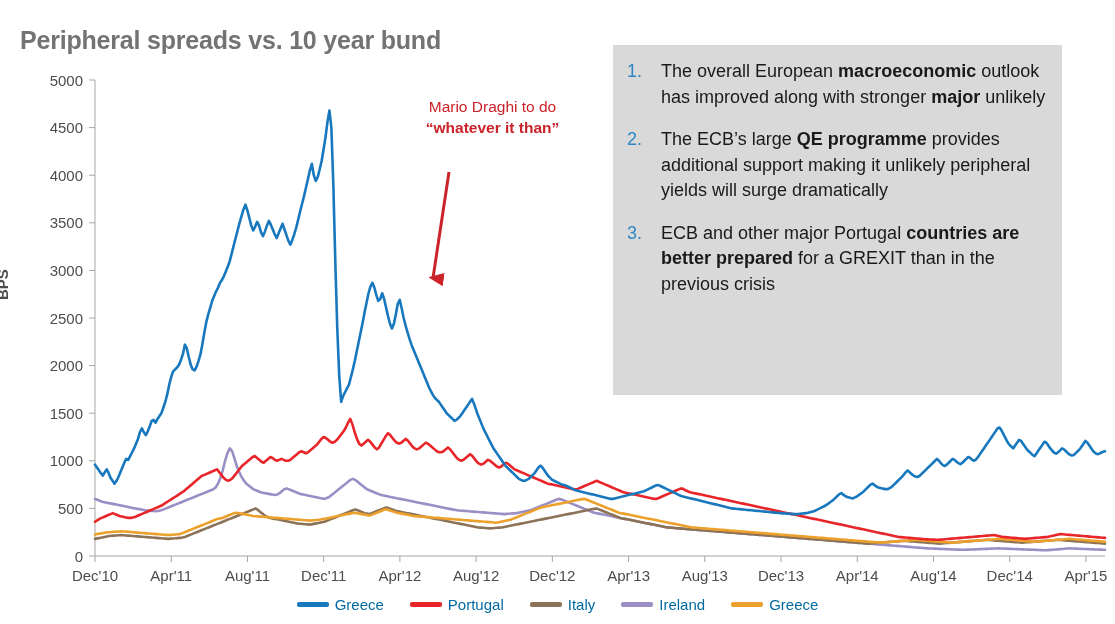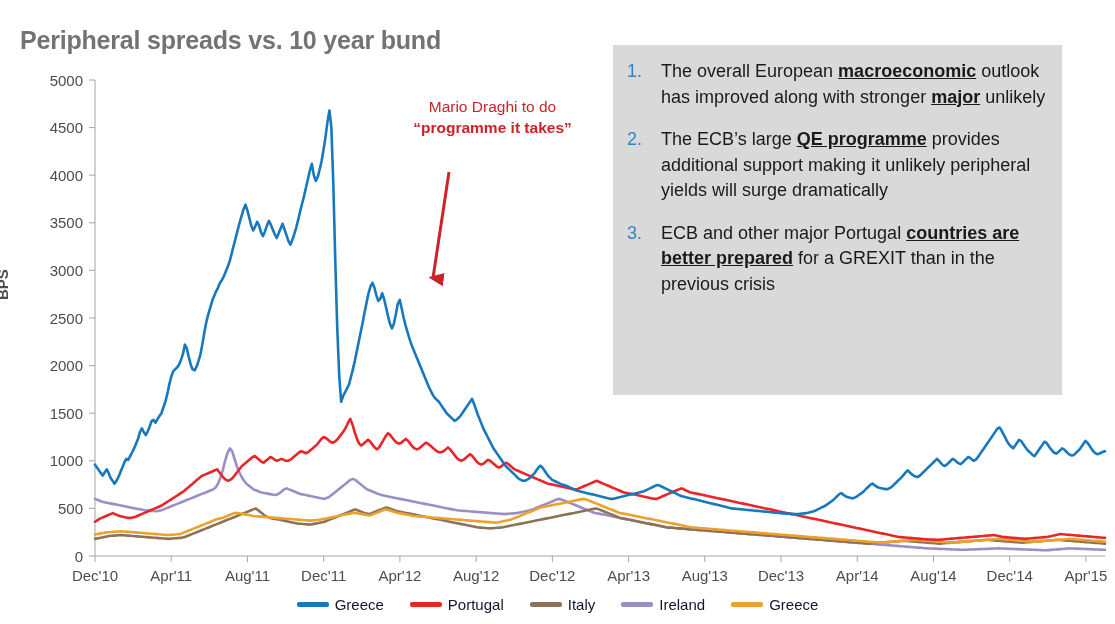--- a/index.html
+++ b/index.html
@@ -33,28 +33,28 @@
     position:absolute;left:613px;top:45px;width:449px;height:350px;
     background:#d9d9d9;box-sizing:border-box;padding:14px 16px 10px 14px;
   }
   .bullet{display:flex;margin-bottom:17px;}
   .bullet-num{
     width:34px;flex:0 0 34px;color:#2e87c4;font-size:18px;line-height:25px;
   }
   .bullet-text{
     flex:1;color:#1a1a1a;font-size:18px;line-height:25.5px;
   }
-  .bullet-text b{font-weight:bold;text-decoration:underline;}
+  .bullet-text b{font-weight:bold;}
   #legend{
     position:absolute;left:0;top:596px;width:1115px;
     display:flex;justify-content:center;align-items:center;gap:26px;
   }
   .legend-item{display:flex;align-items:center;gap:6px;}
   .legend-swatch{width:32px;height:5px;border-radius:2px;display:block;}
-  .legend-label{font-size:15px;color:#0f172a;}
+  .legend-label{font-size:15px;color:#0369a1;}
 </style>
 </head>
 <body>
 
 <div id="chart-title">Peripheral spreads vs. 10 year bund</div>
 
 <div id="y-axis-title">BPS</div>
 
 <div id="plot-wrap">
   <svg class="layer" id="axes-layer">
@@ -123,21 +123,21 @@
       <marker id="arrowhead" markerWidth="5" markerHeight="5" refX="2.2" refY="3.6" orient="auto">
         <path d="M0,0 L4.4,0 L2.2,5.2 Z" fill="#cc2229"></path>
       </marker>
     </defs>
     <line x1="449" y1="172" x2="433" y2="278" stroke="#cc2229" stroke-width="3" marker-end="url(#arrowhead)"></line>
   </svg>
 </div>
 
 <div id="annotation">
   <div>Mario Draghi to do</div>
-  <div class="bold">“programme it takes”</div>
+  <div class="bold">“whatever it than”</div>
 </div>
 
 <div id="bullets">
     <div class="bullet">
       <div class="bullet-num">1.</div>
       <div class="bullet-text"><span>The overall European </span><b>macroeconomic</b><span> outlook has improved along with stronger </span><b>major</b><span> unlikely</span></div>
     </div>
     <div class="bullet">
       <div class="bullet-num">2.</div>
       <div class="bullet-text"><span>The ECB’s large </span><b>QE programme</b><span> provides additional support making it unlikely peripheral yields will surge dramatically</span></div>

